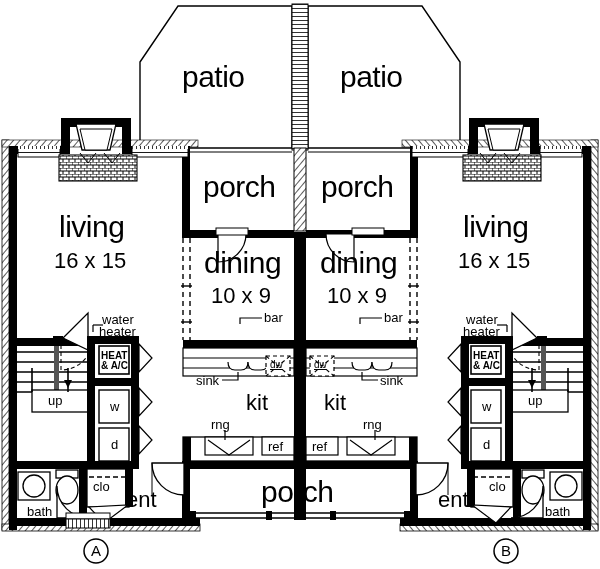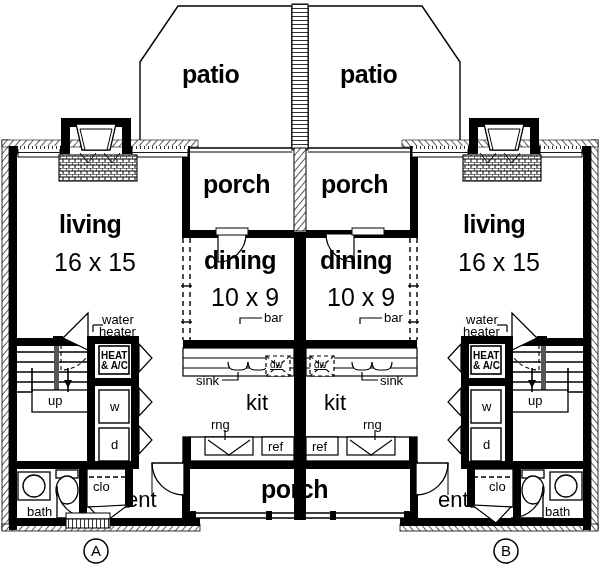--- a/index.html
+++ b/index.html
@@ -6,22 +6,22 @@
   html,body{margin:0;padding:0;background:#ffffff;}
   body{font-family:"Liberation Sans", sans-serif;}
   #plan{
     position:relative;
     width:600px;height:569px;
     background:#ffffff;
     overflow:hidden;
   }
   #plan svg{position:absolute;left:0;top:0;}
   .lbl{position:absolute;white-space:nowrap;color:#000;line-height:1;}
-  .rm-major{font-weight:bold;font-size:25px;letter-spacing:-0.5px;}
-  .rm-dim{font-size:25px;font-weight:400;}
+  .rm-major{font-weight:normal;font-size:30px;letter-spacing:-0.5px;}
+  .rm-dim{font-size:22px;font-weight:400;}
   .rm-small{font-weight:normal;font-size:22px;}
   .tiny{font-size:13px;font-weight:400;}
   .tiny2{font-size:10px;font-weight:400;text-decoration:underline;}
   .heat{font-size:10px;font-weight:bold;line-height:9px;text-align:right;}
   .mark{font-size:15px;font-weight:400;}
 </style>
 </head>
 <body>
 
 <div id="plan">

